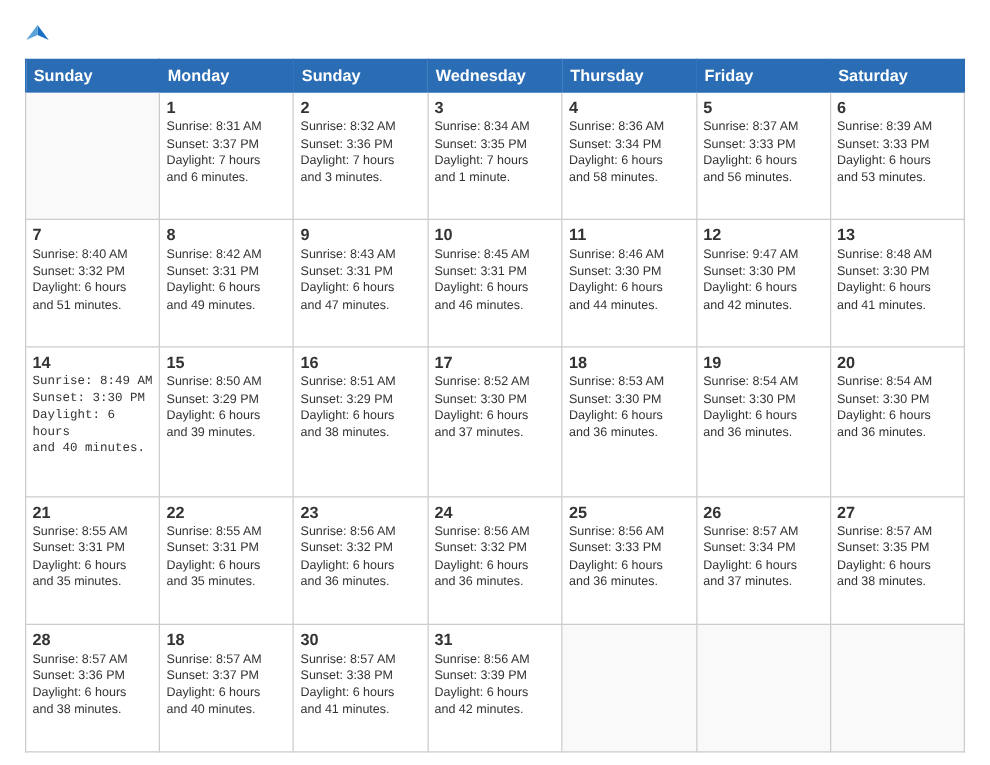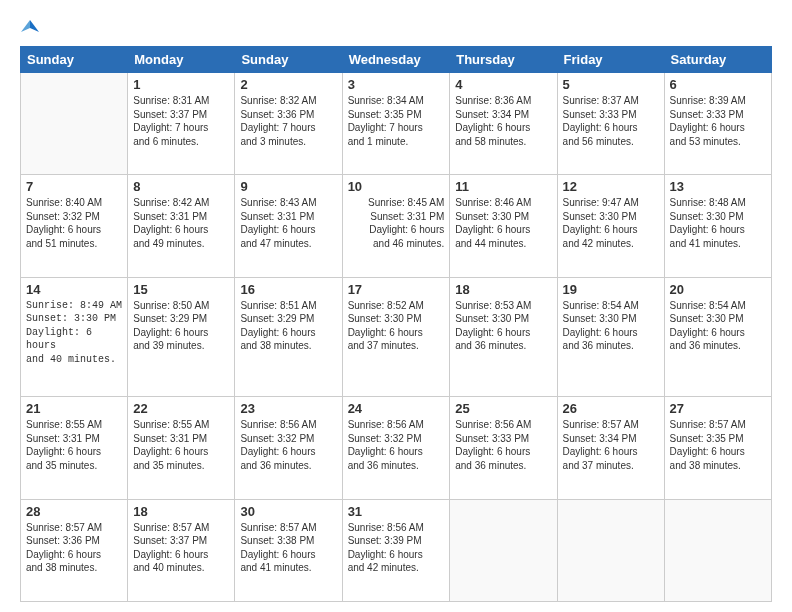--- a/index.html
+++ b/index.html
@@ -181,21 +181,21 @@
           </td>
           <td>
             <span class="day-number">9</span>
             <div class="day-info" style="white-space: pre-line;">Sunrise: 8:43 AM
 Sunset: 3:31 PM
 Daylight: 6 hours
 and 47 minutes.</div>
           </td>
           <td>
             <span class="day-number">10</span>
-            <div class="day-info" style="white-space: pre-line; text-align: right;">Sunrise: 8:45 AM
+            <div class="day-info" style="white-space: pre-line;">Sunrise: 8:45 AM
 Sunset: 3:31 PM
 Daylight: 6 hours
 and 46 minutes.</div>
           </td>
           <td>
             <span class="day-number">11</span>
             <div class="day-info" style="white-space: pre-line;">Sunrise: 8:46 AM
 Sunset: 3:30 PM
 Daylight: 6 hours
 and 44 minutes.</div>

